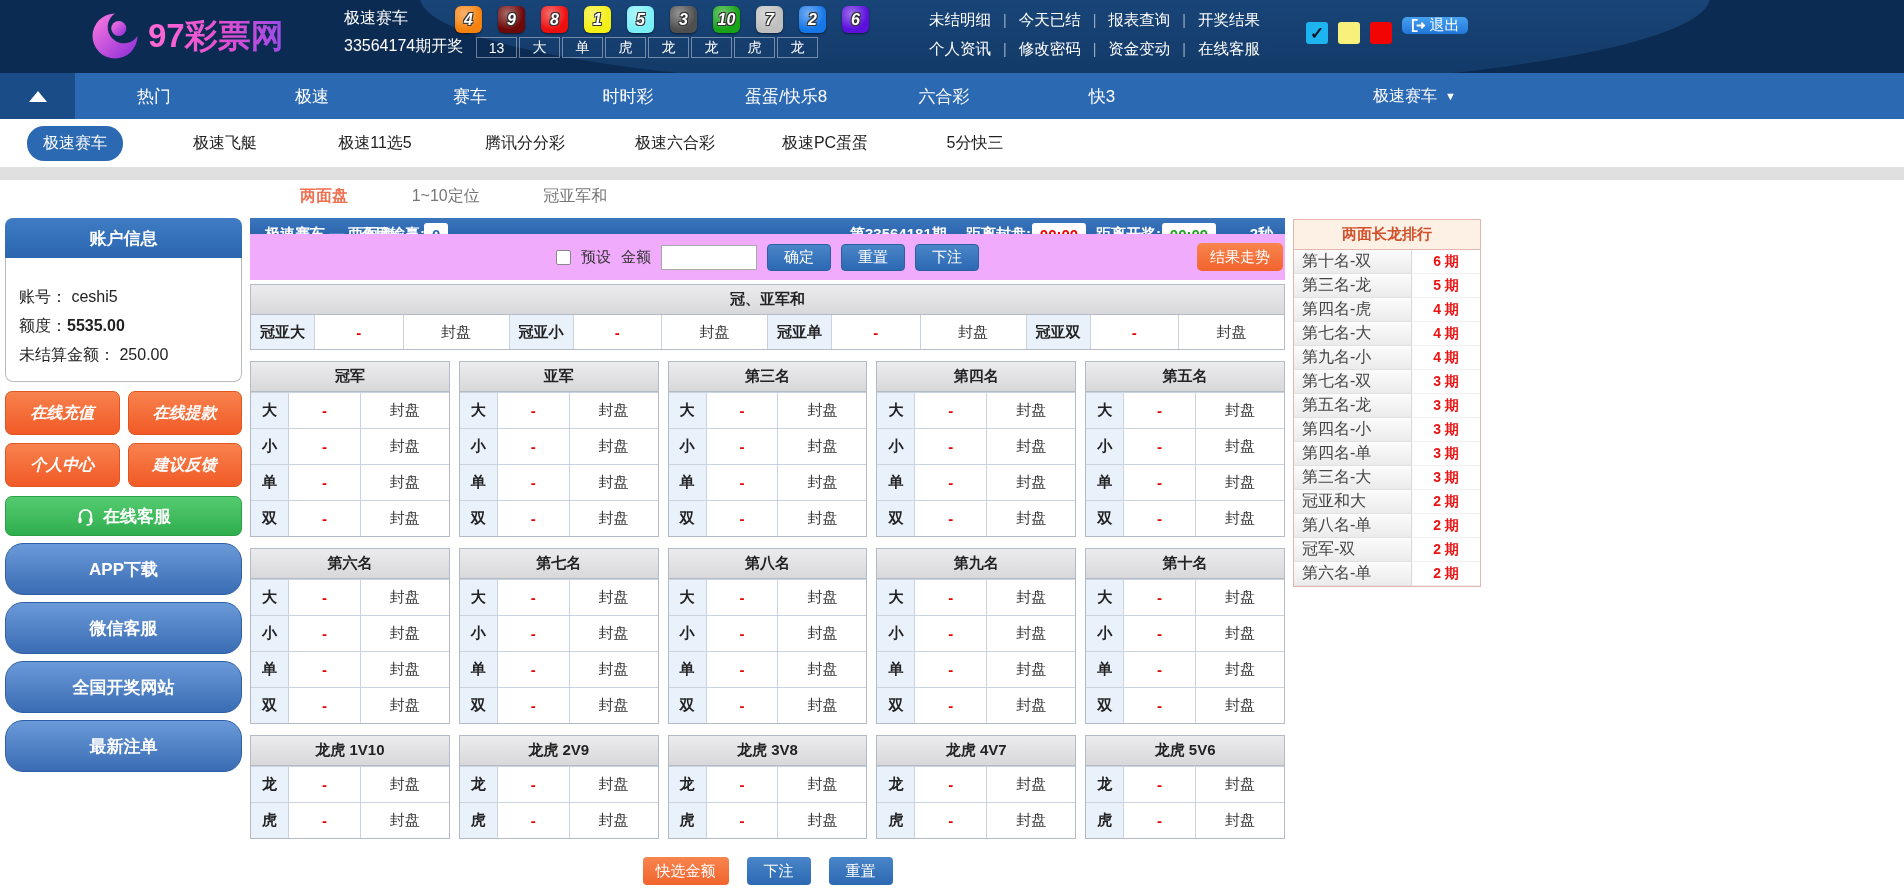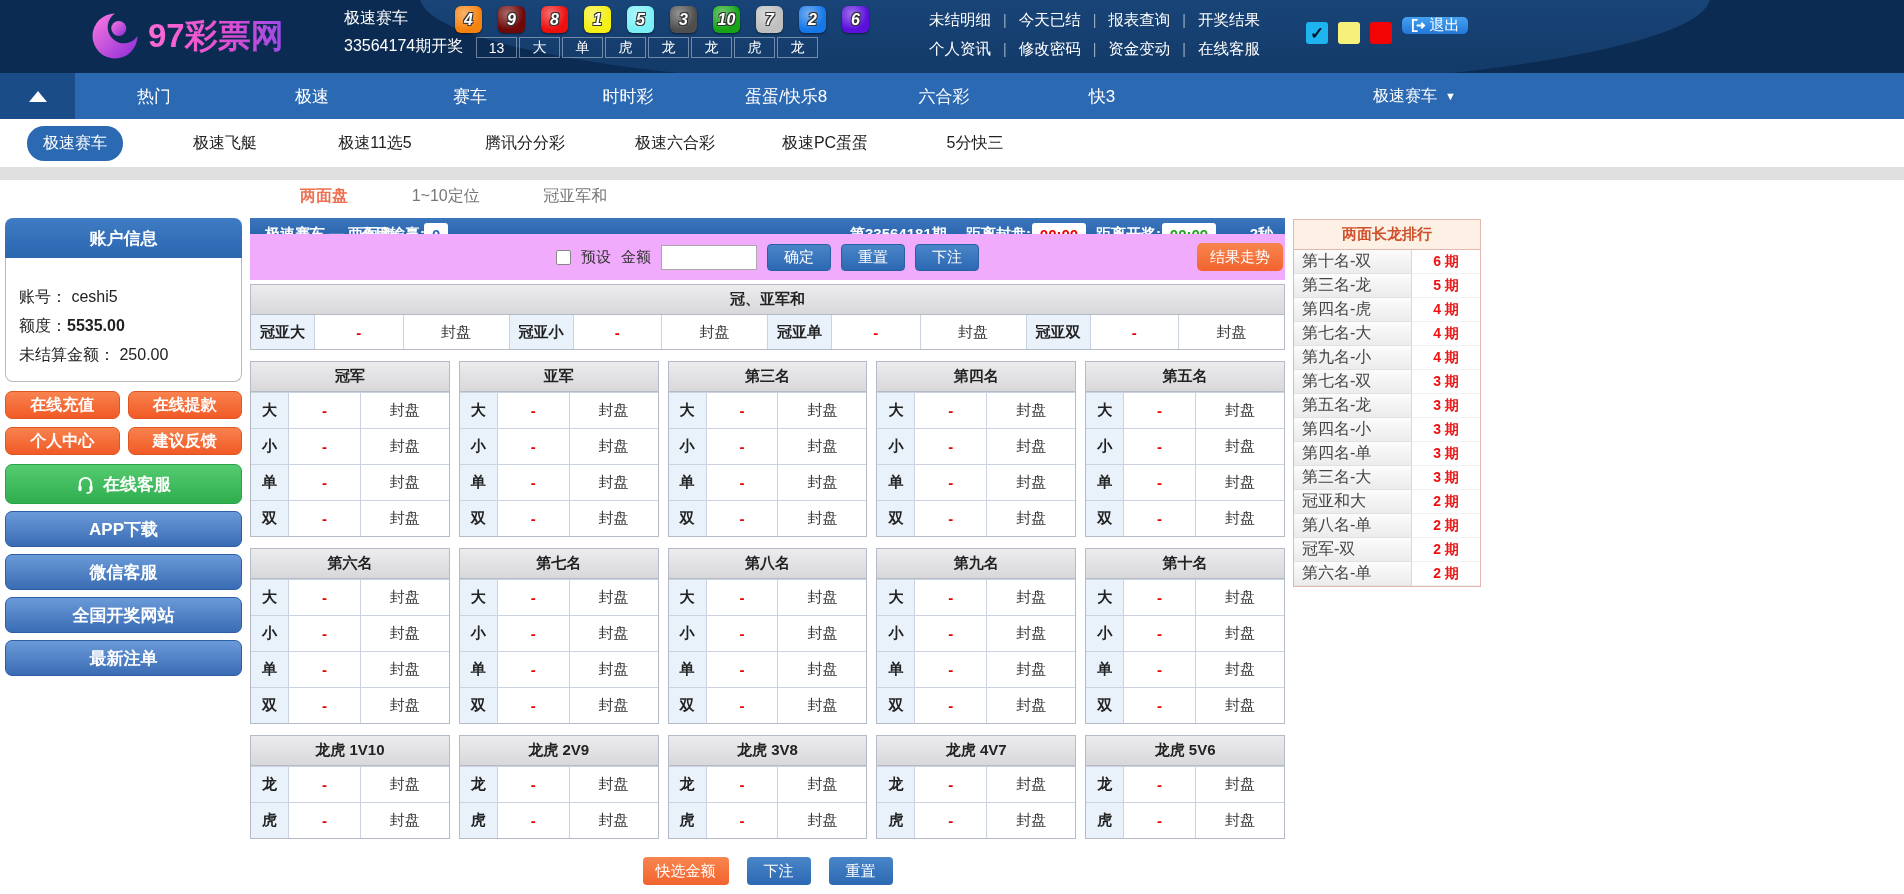--- a/index.html
+++ b/index.html
@@ -65,28 +65,28 @@
   .tab-item.active { color:#ee7050; font-weight:bold; }
 
   
   .sidebar { position:absolute; left:5px; top:218px; width:237px; }
   .acct-header { height:40px; background:linear-gradient(180deg,#3f7cc4,#2b66af); border-radius:8px 8px 0 0;
     color:#fff; font-size:17px; font-weight:bold; display:flex; align-items:center; justify-content:center; }
   .acct-box { background:#fff; border:1px solid #b9b9b9; border-top:none; border-radius:0 0 8px 8px;
     padding:24px 13px 12px; font-size:16px; color:#222; line-height:29px; }
   .acct-line b { font-weight:bold; }
   .btn-grid { margin-top:9px; display:grid; grid-template-columns:1fr 1fr; gap:8px; }
-  .orange-btn { height:28px; background:linear-gradient(180deg,#f8824e,#f15a26); border:1px solid #e05520;
+  .orange-btn { height:44px; background:linear-gradient(180deg,#f8824e,#f15a26); border:1px solid #e05520;
     border-radius:7px; color:#fff; font-size:16px; font-weight:bold; display:flex; align-items:center;
-    justify-content:center; cursor:pointer; }
+    justify-content:center; cursor:pointer;font-style:italic; }
   .green-btn { margin-top:9px; height:40px; background:linear-gradient(180deg,#55cb70,#2fae4e);
     border:1px solid #2aa047; border-radius:7px; color:#fff; font-size:17px; font-weight:bold;
     display:flex; align-items:center; justify-content:center; gap:8px; cursor:pointer; }
-  .blue-btn { margin-top:7px; height:36px; background:linear-gradient(180deg,#6a9ad8,#3a6cb4);
-    border:1px solid #2d5ea6; border-radius:7px; color:#fff; font-size:17px; font-weight:bold;
+  .blue-btn { margin-top:7px; height:52px; background:linear-gradient(180deg,#6a9ad8,#3a6cb4);
+    border:1px solid #2d5ea6; border-radius:18px; color:#fff; font-size:17px; font-weight:bold;
     display:flex; align-items:center; justify-content:center; cursor:pointer; }
 
   
   .main-panel { position:absolute; left:250px; top:218px; width:1035px; }
   .bet-header { position:relative; height:16px; background:linear-gradient(180deg,#3b76bd,#2b66af);
     color:#fff; font-size:15px; font-weight:bold; }
   .bet-header > div { position:absolute; top:0; height:32px; display:flex; align-items:center; }
   .bh-title { left:15px; }
   .bh-today-label { left:110px; }
   .bh-today-value { left:174px; top:5px !important; height:22px !important; background:#fff; color:#2c69b3;

